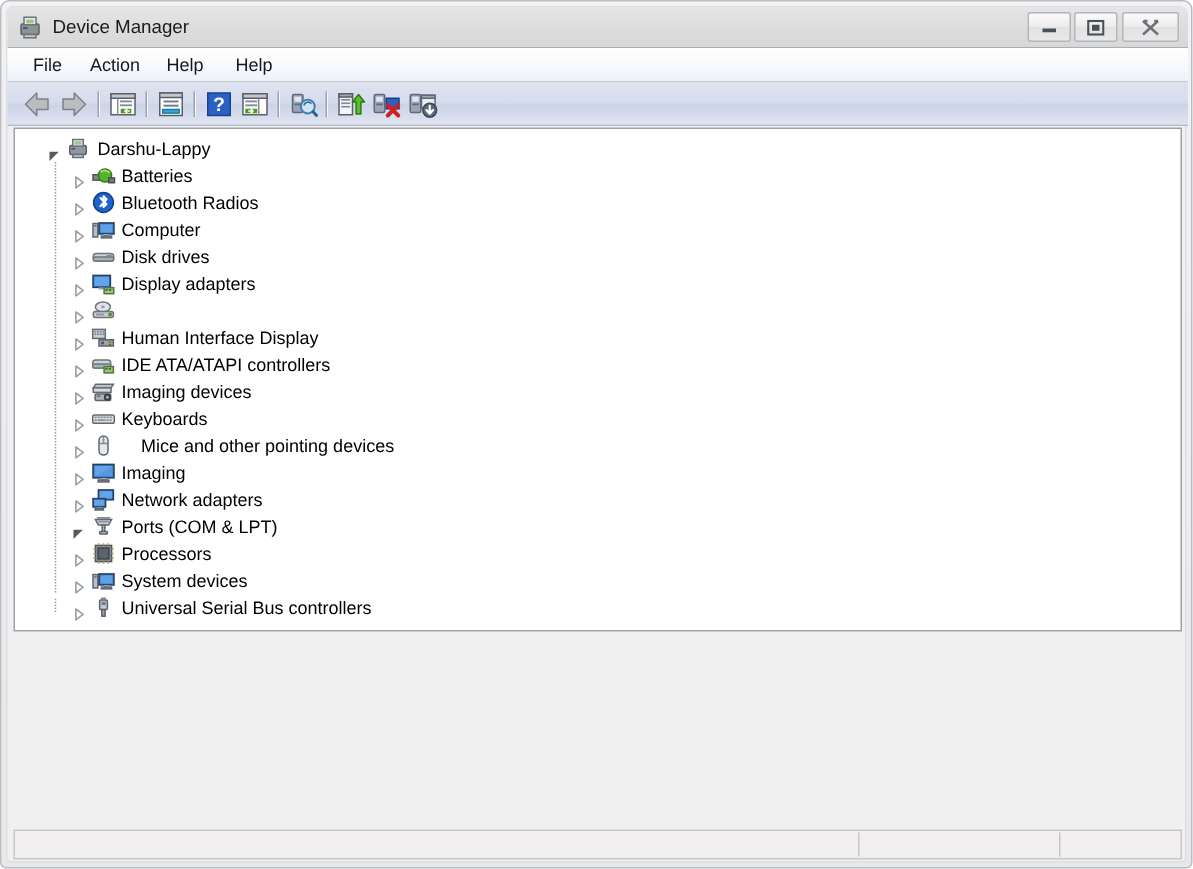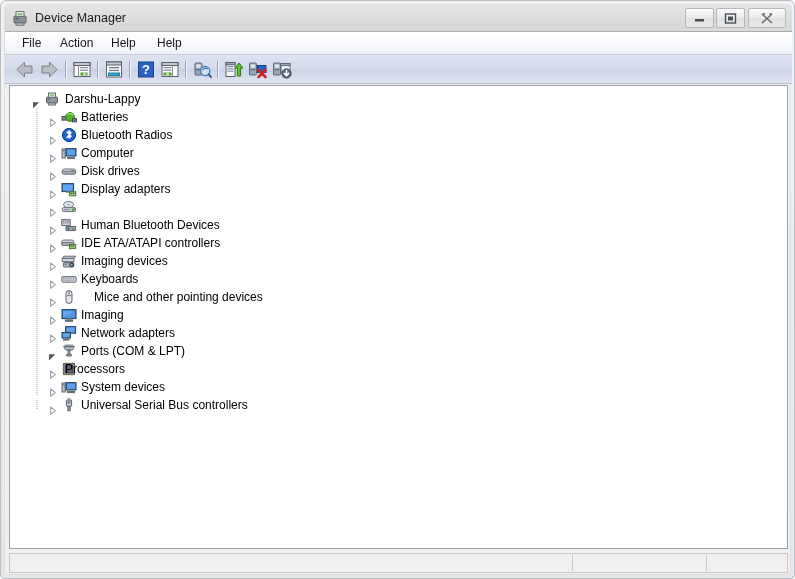--- a/index.html
+++ b/index.html
@@ -121,21 +121,21 @@
     height: 17px;
     background: #9aa3b5;
     border-right: 1px solid #f4f6fb;
   }
 
   
   #client {
     position: absolute;
     left: 4px; top: 80px;
     width: 779px;
-    height: 464px;
+    height: 336px;
     box-sizing: border-box;
     background: #ffffff;
     border: 1px solid #9aa0aa;
     overflow: hidden;
   }
   #tree {
     position: absolute;
     left: 0; top: 4px;
     width: 779px;
   }
@@ -534,21 +534,21 @@
                   <rect x="3.6" y="5.3" width="1.3" height="1.1"></rect>
                 <rect x="5.4" y="5.3" width="1.3" height="1.1"></rect>
                   <rect x="7.2" y="5.3" width="1.3" height="1.1"></rect>
               </g>
               <path d="M5 9.5 L14.6 9.5 L14.6 13.6 L5 13.6 Z" fill="#9aa6b3" stroke="#5b636c"></path>
               <circle cx="7.4" cy="11.6" r="1.1" fill="#4d5862"></circle>
               <circle cx="12.3" cy="11.2" r="1" fill="#5cb02b"></circle>
               <circle cx="12.3" cy="12.9" r="0.8" fill="#c63a2e"></circle>
             </svg>
           </span>
-          <span class="nlabel" style="left:71px">Human Bluetooth Devices</span>
+          <span class="nlabel" style="left:71px">Human Interface Display</span>
         </div>
 
         <div class="node">
           <span class="dots" style="left:26px">
             <svg width="2" height="18" viewBox="0 0 2 18">
                 <path d="M1 0 L1 18" stroke="#9a9a9a" stroke-width="1" stroke-dasharray="1 1"></path>
               </svg>
           </span>
           <span class="exp" style="left:38px">
             <svg width="9" height="9" viewBox="0 0 9 9">
@@ -739,21 +739,21 @@
                   <path d="M11 13.4 L11 14.8"></path>
                 <path d="M2.6 5 L1.2 5"></path>
                   <path d="M2.6 8 L1.2 8"></path>
                   <path d="M2.6 11 L1.2 11"></path>
                 <path d="M13.4 5 L14.8 5"></path>
                   <path d="M13.4 8 L14.8 8"></path>
                   <path d="M13.4 11 L14.8 11"></path>
               </g>
             </svg>
           </span>
-          <span class="nlabel" style="left:55px">Processors</span>
+          <span class="nlabel" style="left:71px">Processors</span>
         </div>
 
 
         <div class="node">
           <span class="dots" style="left:26px">
             <svg width="2" height="18" viewBox="0 0 2 18">
                 <path d="M1 0 L1 18" stroke="#9a9a9a" stroke-width="1" stroke-dasharray="1 1"></path>
               </svg>
           </span>
           <span class="exp" style="left:38px">

